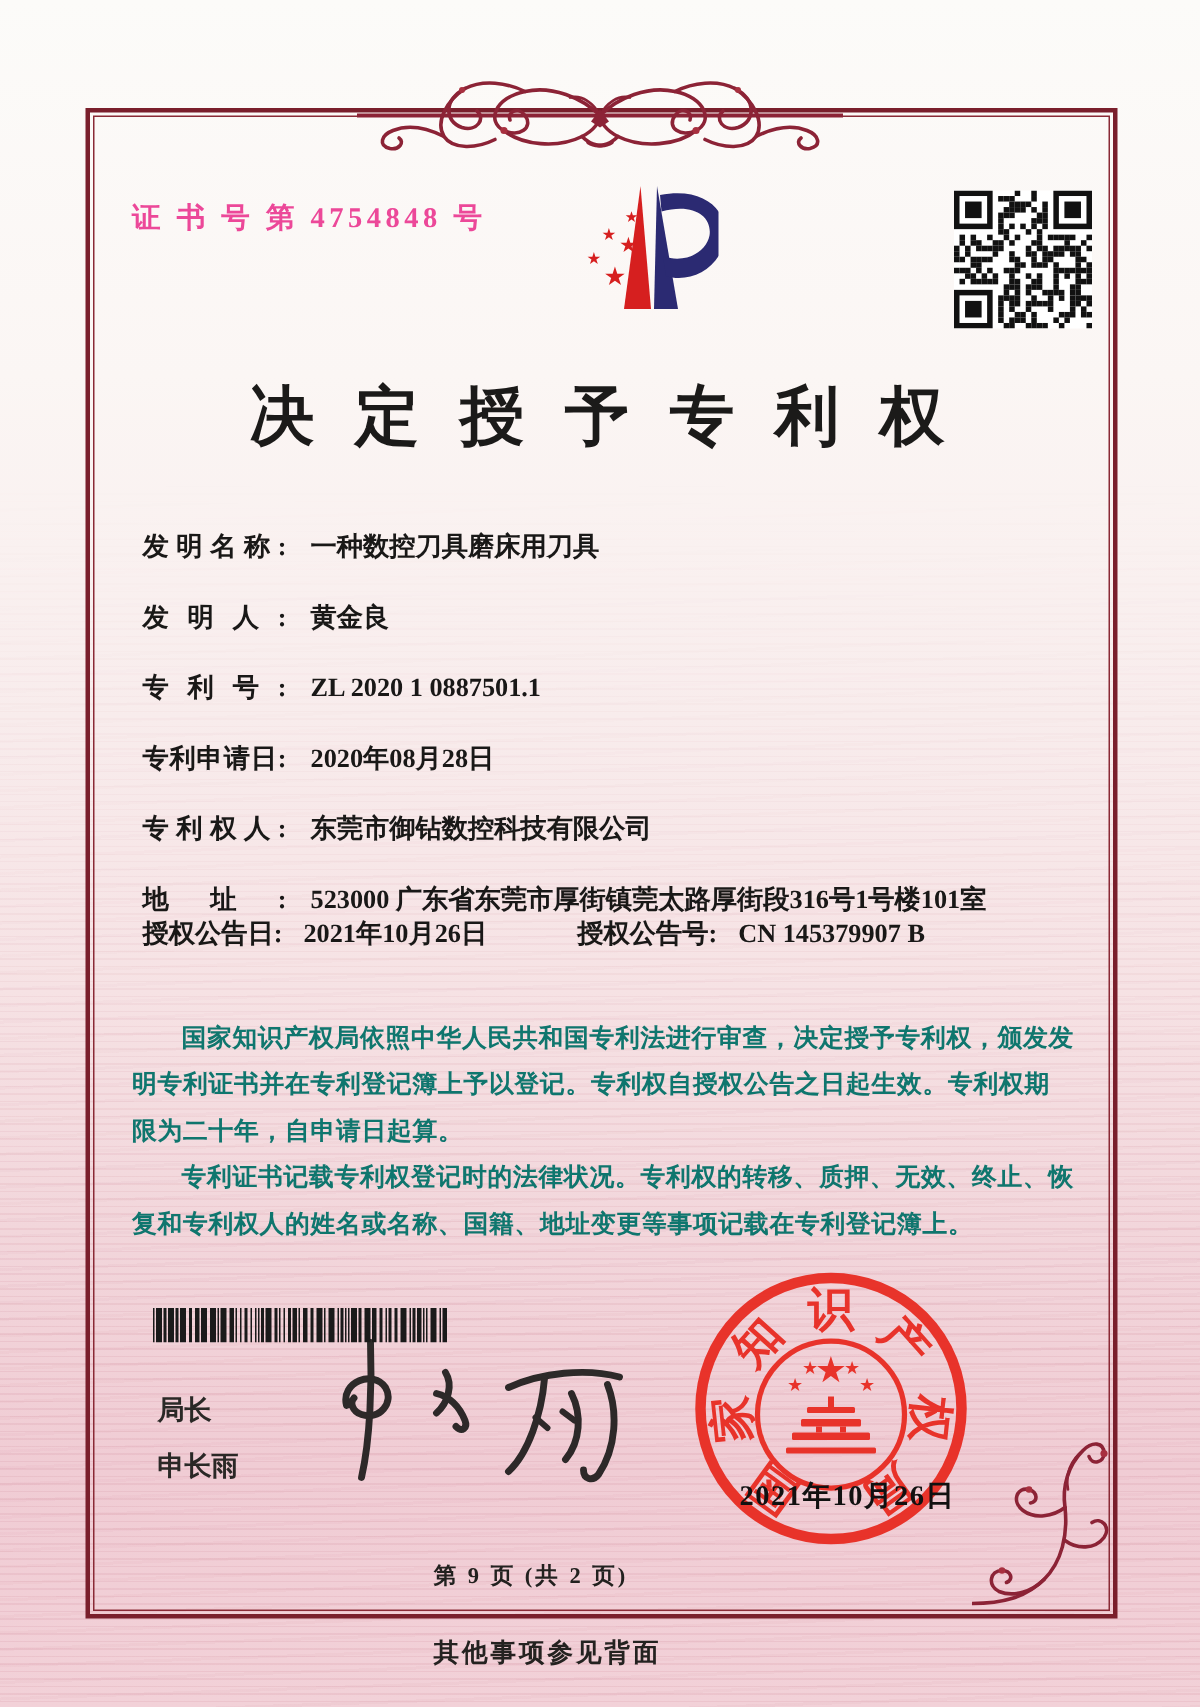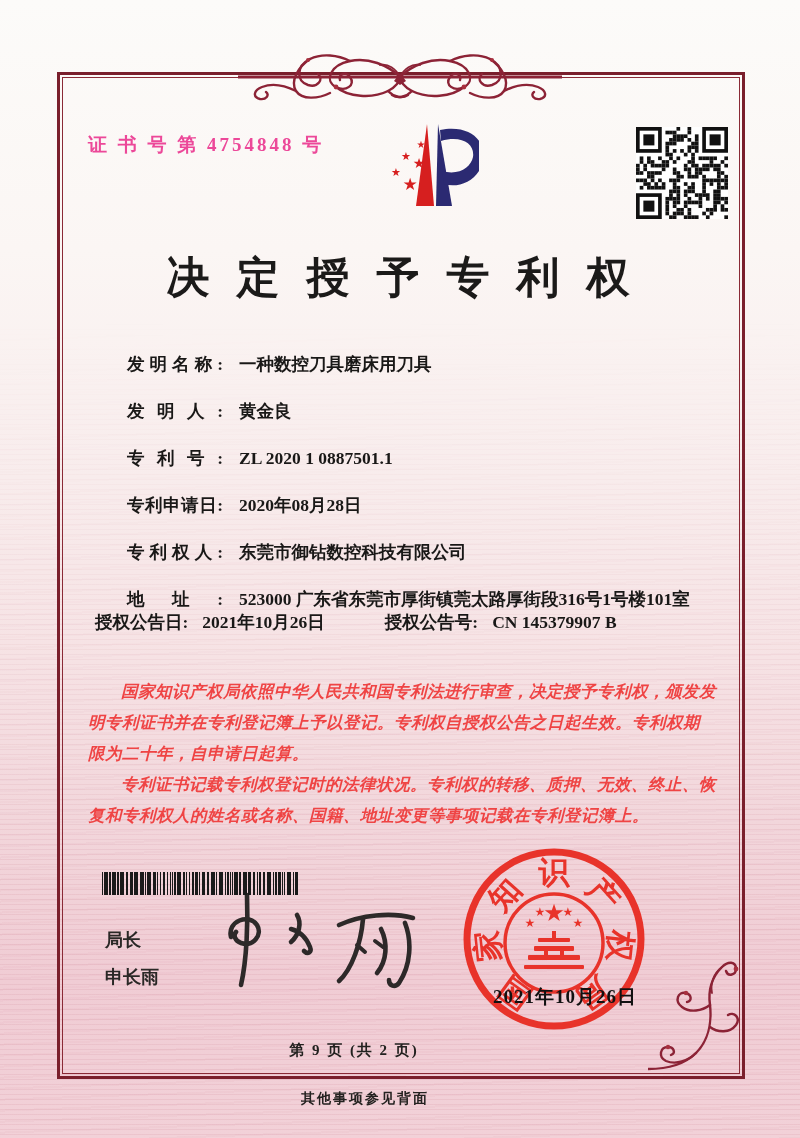--- a/index.html
+++ b/index.html
@@ -17,36 +17,36 @@
     mask-image:linear-gradient(180deg,transparent 0%,transparent 28%,rgba(0,0,0,.55) 55%,#000 78%);
   }
   .frame{position:absolute;left:57px;top:72px;width:682px;height:1001px;border:3px solid #7a1f2c;}
   .frame-inner{position:absolute;inset:2px;border:1px solid #8a2a36;}
   .cert-no{position:absolute;left:88px;top:132px;font-size:19px;font-weight:600;color:#ec4899;letter-spacing:3px;}
   .logo{position:absolute;left:383px;top:116px;}
   .qr{position:absolute;left:636px;top:127px;background:#fff;}
   .title{position:absolute;left:57px;width:682px;top:249px;text-align:center;font-size:43px;font-weight:700;color:#1b1a19;letter-spacing:27px;padding-left:27px;box-sizing:border-box;}
   .fields{position:absolute;left:95px;top:353px;width:600px;color:#191817;}
   .row{display:flex;margin-bottom:25px;font-size:17.5px;font-weight:700;line-height:22px;}
-  .row .lbl{width:96px;flex:0 0 96px;text-align:justify;text-align-last:justify;margin-left:32px;}
+  .row .lbl{width:96px;flex:0 0 96px;text-align:justify;text-align-last:justify;}
   .row .val{margin-left:16px;max-width:478px;}
   .grant{display:flex;font-size:17.5px;font-weight:700;line-height:22px;margin-top:-3px;}
   .grant .lbl2{margin-left:60px;}
   .grant .val{margin-left:14px;}
-  .paras{position:absolute;left:88px;top:676px;width:628px;color:#ef4444;font-style:italic;}
+  .paras{position:absolute;left:88px;top:676px;width:628px;color:#0f766e;}
   .paras p{margin:0;text-indent:2em;font-size:16.5px;font-weight:600;line-height:31px;letter-spacing:.5px;}
   .barcode{position:absolute;left:100px;top:872px;}
   .signer{position:absolute;left:105px;top:928px;font-family:"Liberation Sans","DejaVu Sans",sans-serif;color:#2a2826;}
   .signer .t1{font-size:18px;font-weight:600;}
   .signer .t2{font-size:18px;font-weight:600;margin-top:13px;}
   .signature{position:absolute;left:205px;top:885px;}
   .seal{position:absolute;left:458px;top:843px;}
   .seal-date{position:absolute;left:493px;top:984px;font-size:19px;font-weight:700;color:#111;letter-spacing:1px;z-index:5;}
   .page-footer{position:absolute;left:57px;width:682px;top:1041px;text-align:center;padding-right:88px;box-sizing:border-box;font-size:15px;font-weight:600;color:#22211f;letter-spacing:2px;}
-  .back-note{position:absolute;left:57px;width:682px;top:1090px;text-align:center;padding-right:66px;box-sizing:border-box;font-size:14px;font-weight:700;color:#242220;letter-spacing:2px;}
+  .back-note{position:absolute;left:57px;width:682px;top:1090px;text-align:center;padding-right:66px;box-sizing:border-box;font-size:17px;font-weight:700;color:#242220;letter-spacing:2px;}
   .ornament-top{position:absolute;left:238px;top:47px;}
   .ornament-corner{position:absolute;left:648px;top:957px;}
 </style>
 </head>
 <body>
 
 <div class="texture"></div>
 
 <div class="frame">
   <div class="frame-inner"></div>

